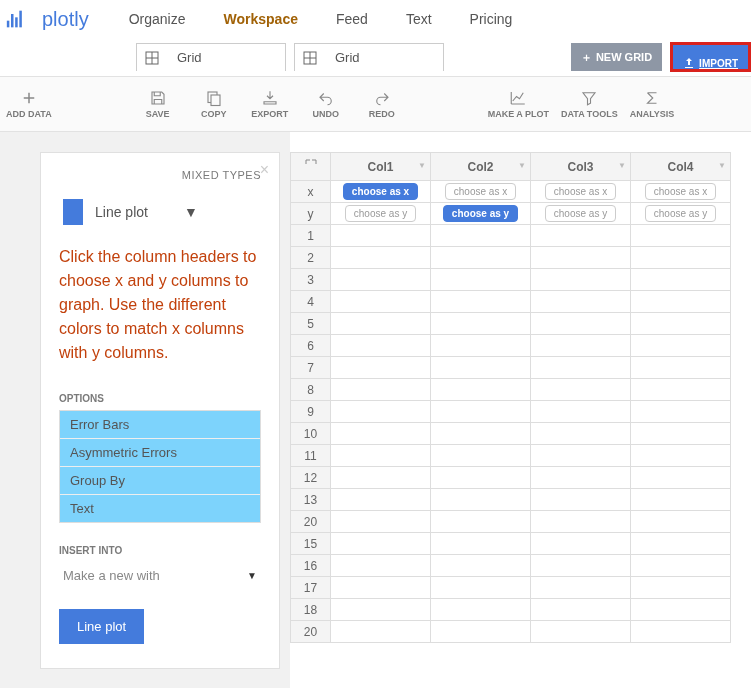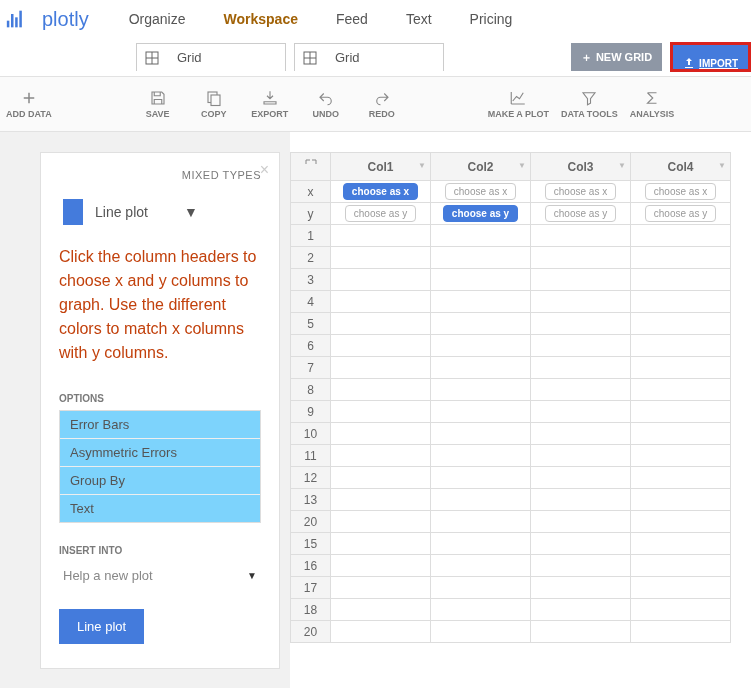--- a/index.html
+++ b/index.html
@@ -177,21 +177,21 @@
       <div class="hint">Click the column headers to choose x and y columns to graph. Use the different colors to match x columns with y columns.</div>
       <div class="section-label">OPTIONS</div>
       <div class="opt-list">
         <div class="opt">Error Bars</div>
         <div class="opt">Asymmetric Errors</div>
         <div class="opt">Group By</div>
         <div class="opt">Text</div>
       </div>
       <div class="section-label">INSERT INTO</div>
       <div class="insert-select">
-        <span>Help a new plot</span>
+        <span>Make a new with</span>
         <span class="caret">▼</span>
       </div>
       <button class="btn-primary">Line plot</button>
     </div>
   </div>
 
   <div class="grid-area">
     <table class="grid">
       <tbody>
           <tr>

